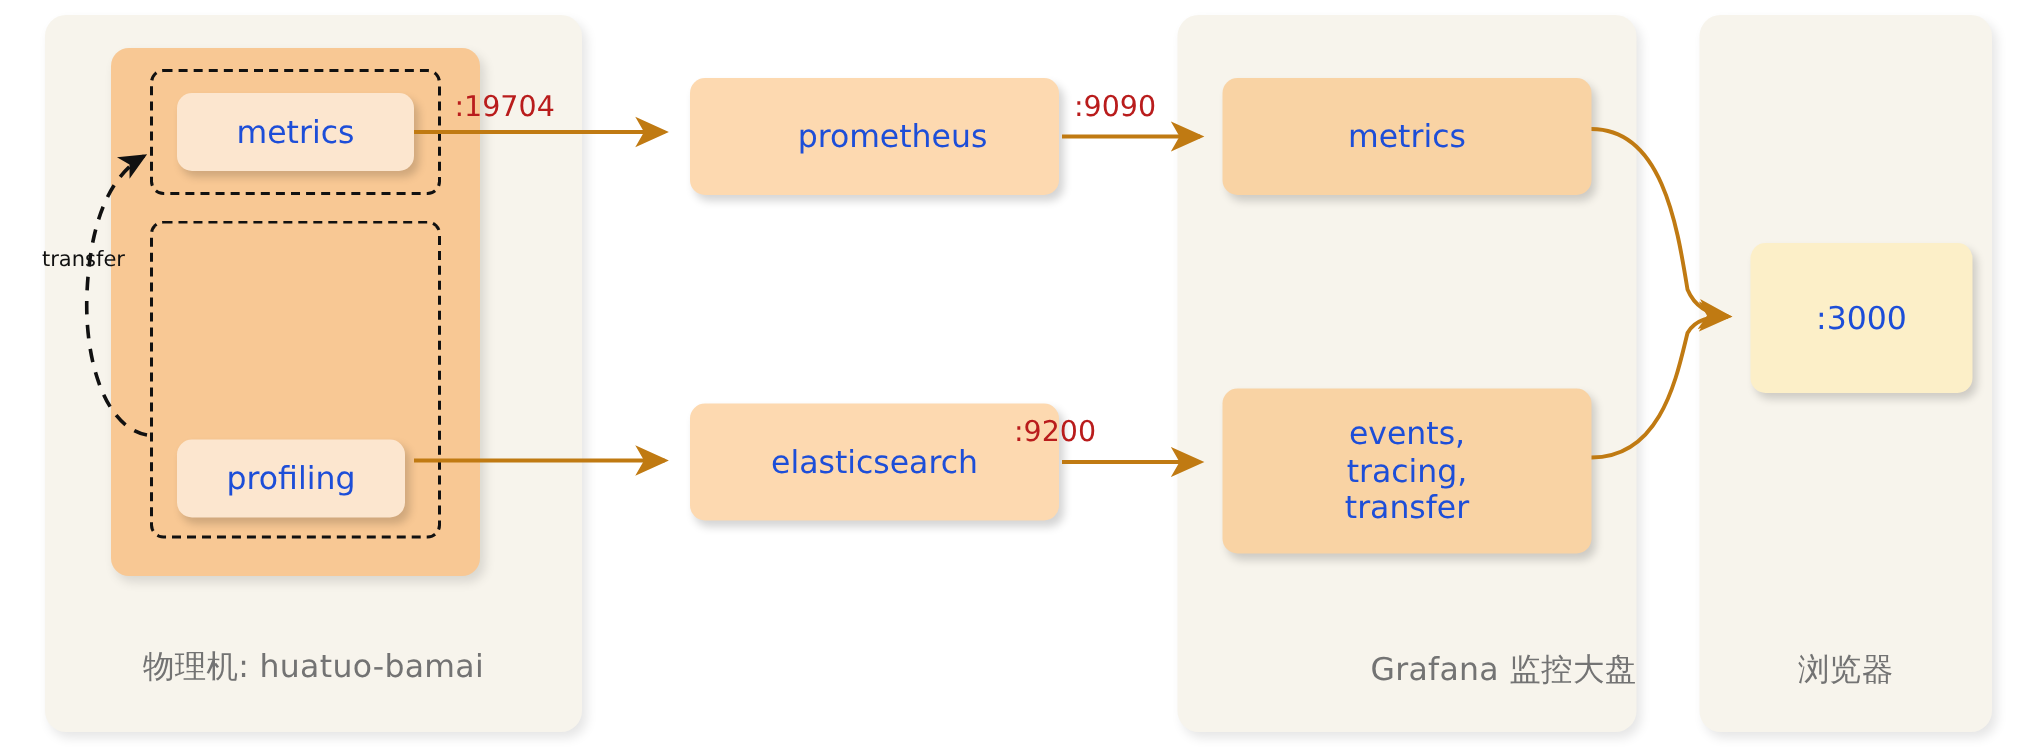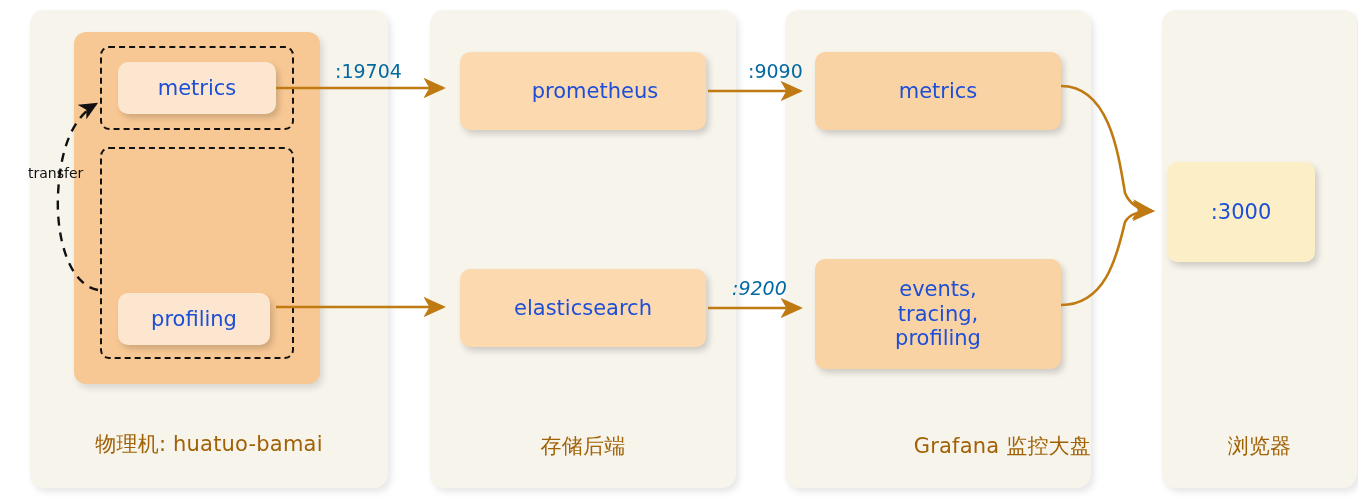--- a/index.html
+++ b/index.html
@@ -24,21 +24,21 @@
     background: #f7f4ec;
     border-radius: 14px;
     box-shadow: 3px 4px 7px rgba(0,0,0,0.10);
   }
   .panel-title {
     position: absolute;
     left: 0;
     right: 0;
     text-align: center;
     font-size: 21px;
-    color: #a16207;
+    color: #737373;
     letter-spacing: 0.2px;
     white-space: nowrap;
   }
 
   
   .host-box {
     position: absolute;
     background: #f8c894;
     border-radius: 12px;
     box-shadow: 3px 4px 7px rgba(0,0,0,0.12);
@@ -69,23 +69,22 @@
   .node-mid    { background: #fdd9b0; }
   .node-deep   { background: #f9d3a4; }
   .node-yellow { background: #fcefc8; }
 
   .node-txt { font-size: 21px; white-space: pre-line; }
 
   
   .edge-label {
     position: absolute;
     font-size: 19px;
-    color: #0369a1;
+    color: #b91c1c;
     white-space: nowrap;
-    margin-left: 32px;
   }
   .edge-label-sm {
     position: absolute;
     font-size: 14px;
     color: #111111;
     white-space: nowrap;
   }
 
   
   #edges {
@@ -113,55 +112,52 @@
   </div>
 
   <div class="dash-group" style="left:100px; top:147px; width:194px; height:212px;"></div>
 
   <div class="node node-light" style="left:118px; top:293px; width:152px; height:52px;">
     <span class="node-txt">profiling</span>
   </div>
 
   <div class="edge-label-sm" style="left:28px; top:165px;">transfer</div>
 
-  <div class="panel" style="left:430px; top:10px; width:306px; height:478px;">
-    <div class="panel-title" style="top:422px;">存储后端</div>
-  </div>
 
   <div class="node node-mid" style="left:460px; top:52px; width:246px; height:78px;padding-left:24px;">
     <span class="node-txt">prometheus</span>
   </div>
   <div class="node node-mid" style="left:460px; top:269px; width:246px; height:78px;">
     <span class="node-txt">elasticsearch</span>
   </div>
 
   <div class="panel" style="left:785px; top:10px; width:306px; height:478px;">
     <div class="panel-title" style="top:422px;text-align:right;">Grafana 监控大盘</div>
   </div>
 
   <div class="node node-deep" style="left:815px; top:52px; width:246px; height:78px;">
     <span class="node-txt">metrics</span>
   </div>
   <div class="node node-deep" style="left:815px; top:259px; width:246px; height:110px;">
     <span class="node-txt">events,
 tracing,
-profiling</span>
+transfer</span>
   </div>
 
-  <div class="panel" style="left:1133px; top:10px; width:195px; height:478px;margin-left:29px;">
+  <div class="panel" style="left:1133px; top:10px; width:195px; height:478px;">
     <div class="panel-title" style="top:422px;">浏览器</div>
   </div>
 
   <div class="node node-yellow" style="left:1167px; top:162px; width:148px; height:100px;">
     <span class="node-txt">:3000</span>
   </div>
 
   <div class="edge-label" style="left:303px; top:60px;">:19704</div>
   <div class="edge-label" style="left:716px; top:60px;">:9090</div>
-  <div class="edge-label" style="left:700px; top:277px;font-style:italic;">:9200</div>
+  <div class="edge-label" style="left:676px; top:277px;">:9200</div>
 
   <svg id="edges" viewBox="0 0 1358 498" xmlns="http://www.w3.org/2000/svg">
     <defs>
       <marker id="arrow-orange" viewBox="0 0 12 12" refX="10" refY="6" markerWidth="9" markerHeight="9" orient="auto-start-reverse">
         <path d="M 0 0.8 L 11.5 6 L 0 11.2 L 3 6 Z" fill="#c07a12"></path>
       </marker>
       <marker id="arrow-black" viewBox="0 0 12 12" refX="10" refY="6" markerWidth="8" markerHeight="8" orient="auto-start-reverse">
         <path d="M 0 0.8 L 11.5 6 L 0 11.2 L 3 6 Z" fill="#111111"></path>
       </marker>
     </defs>

